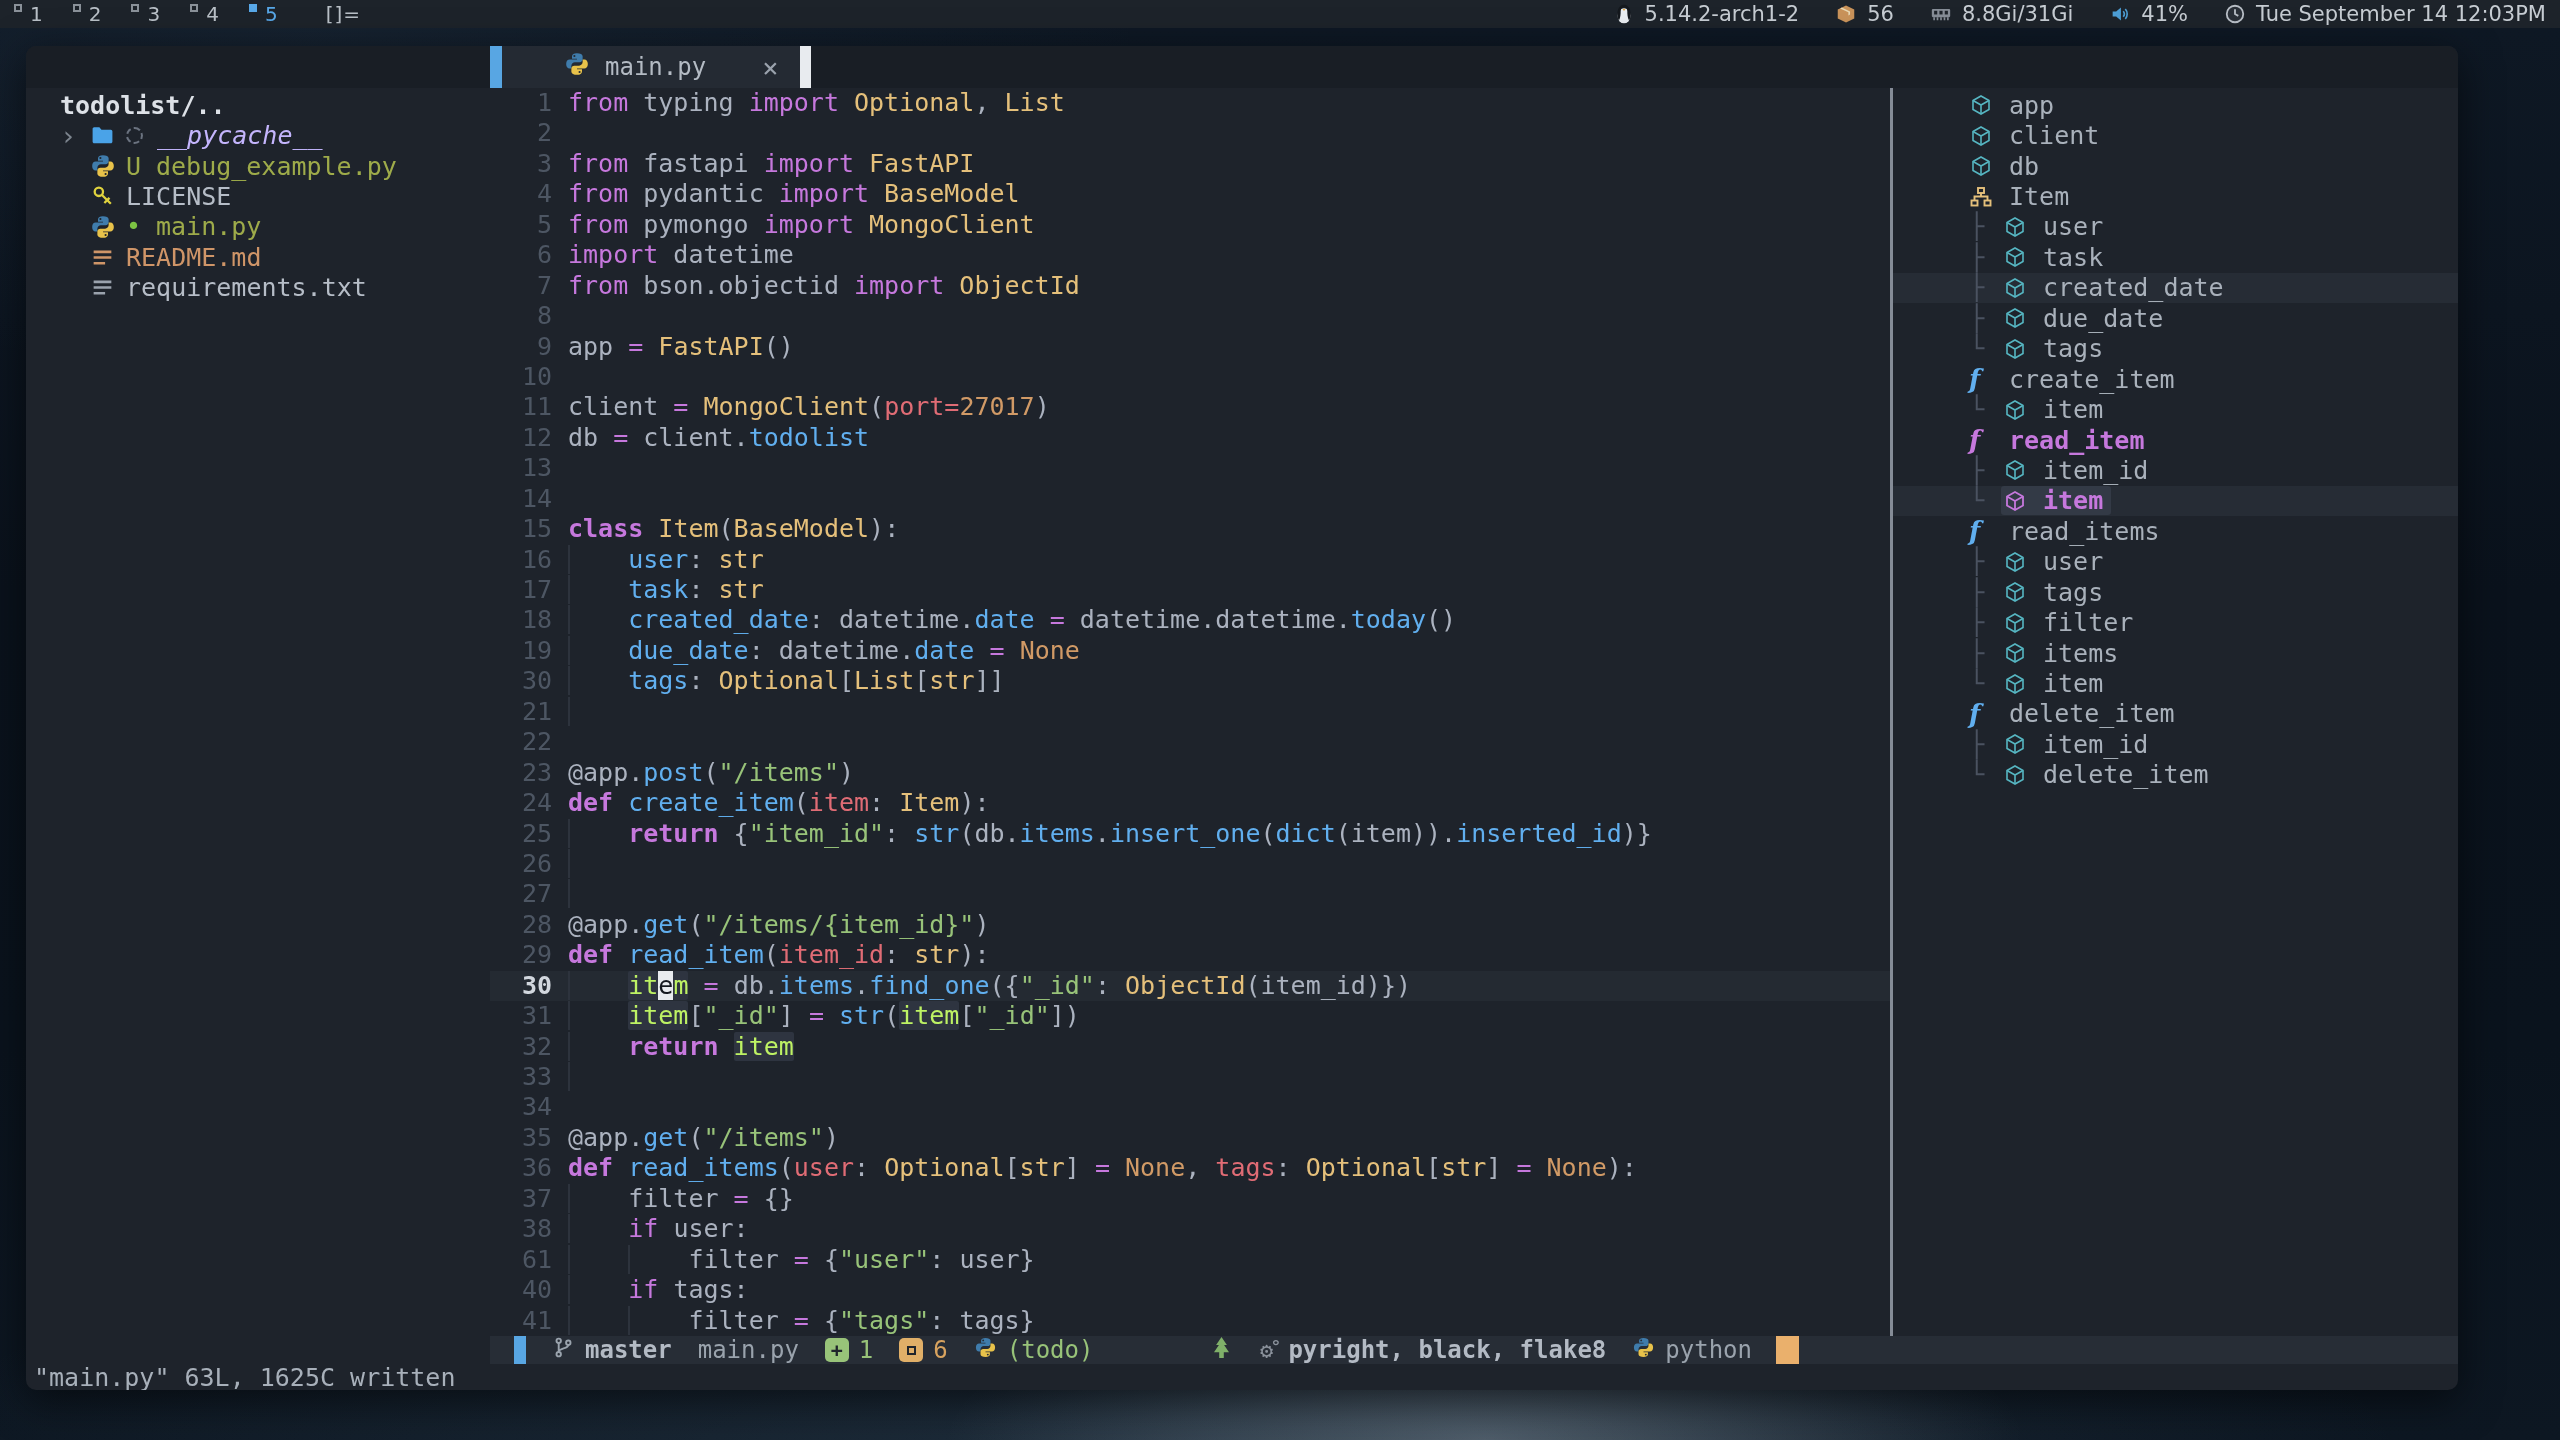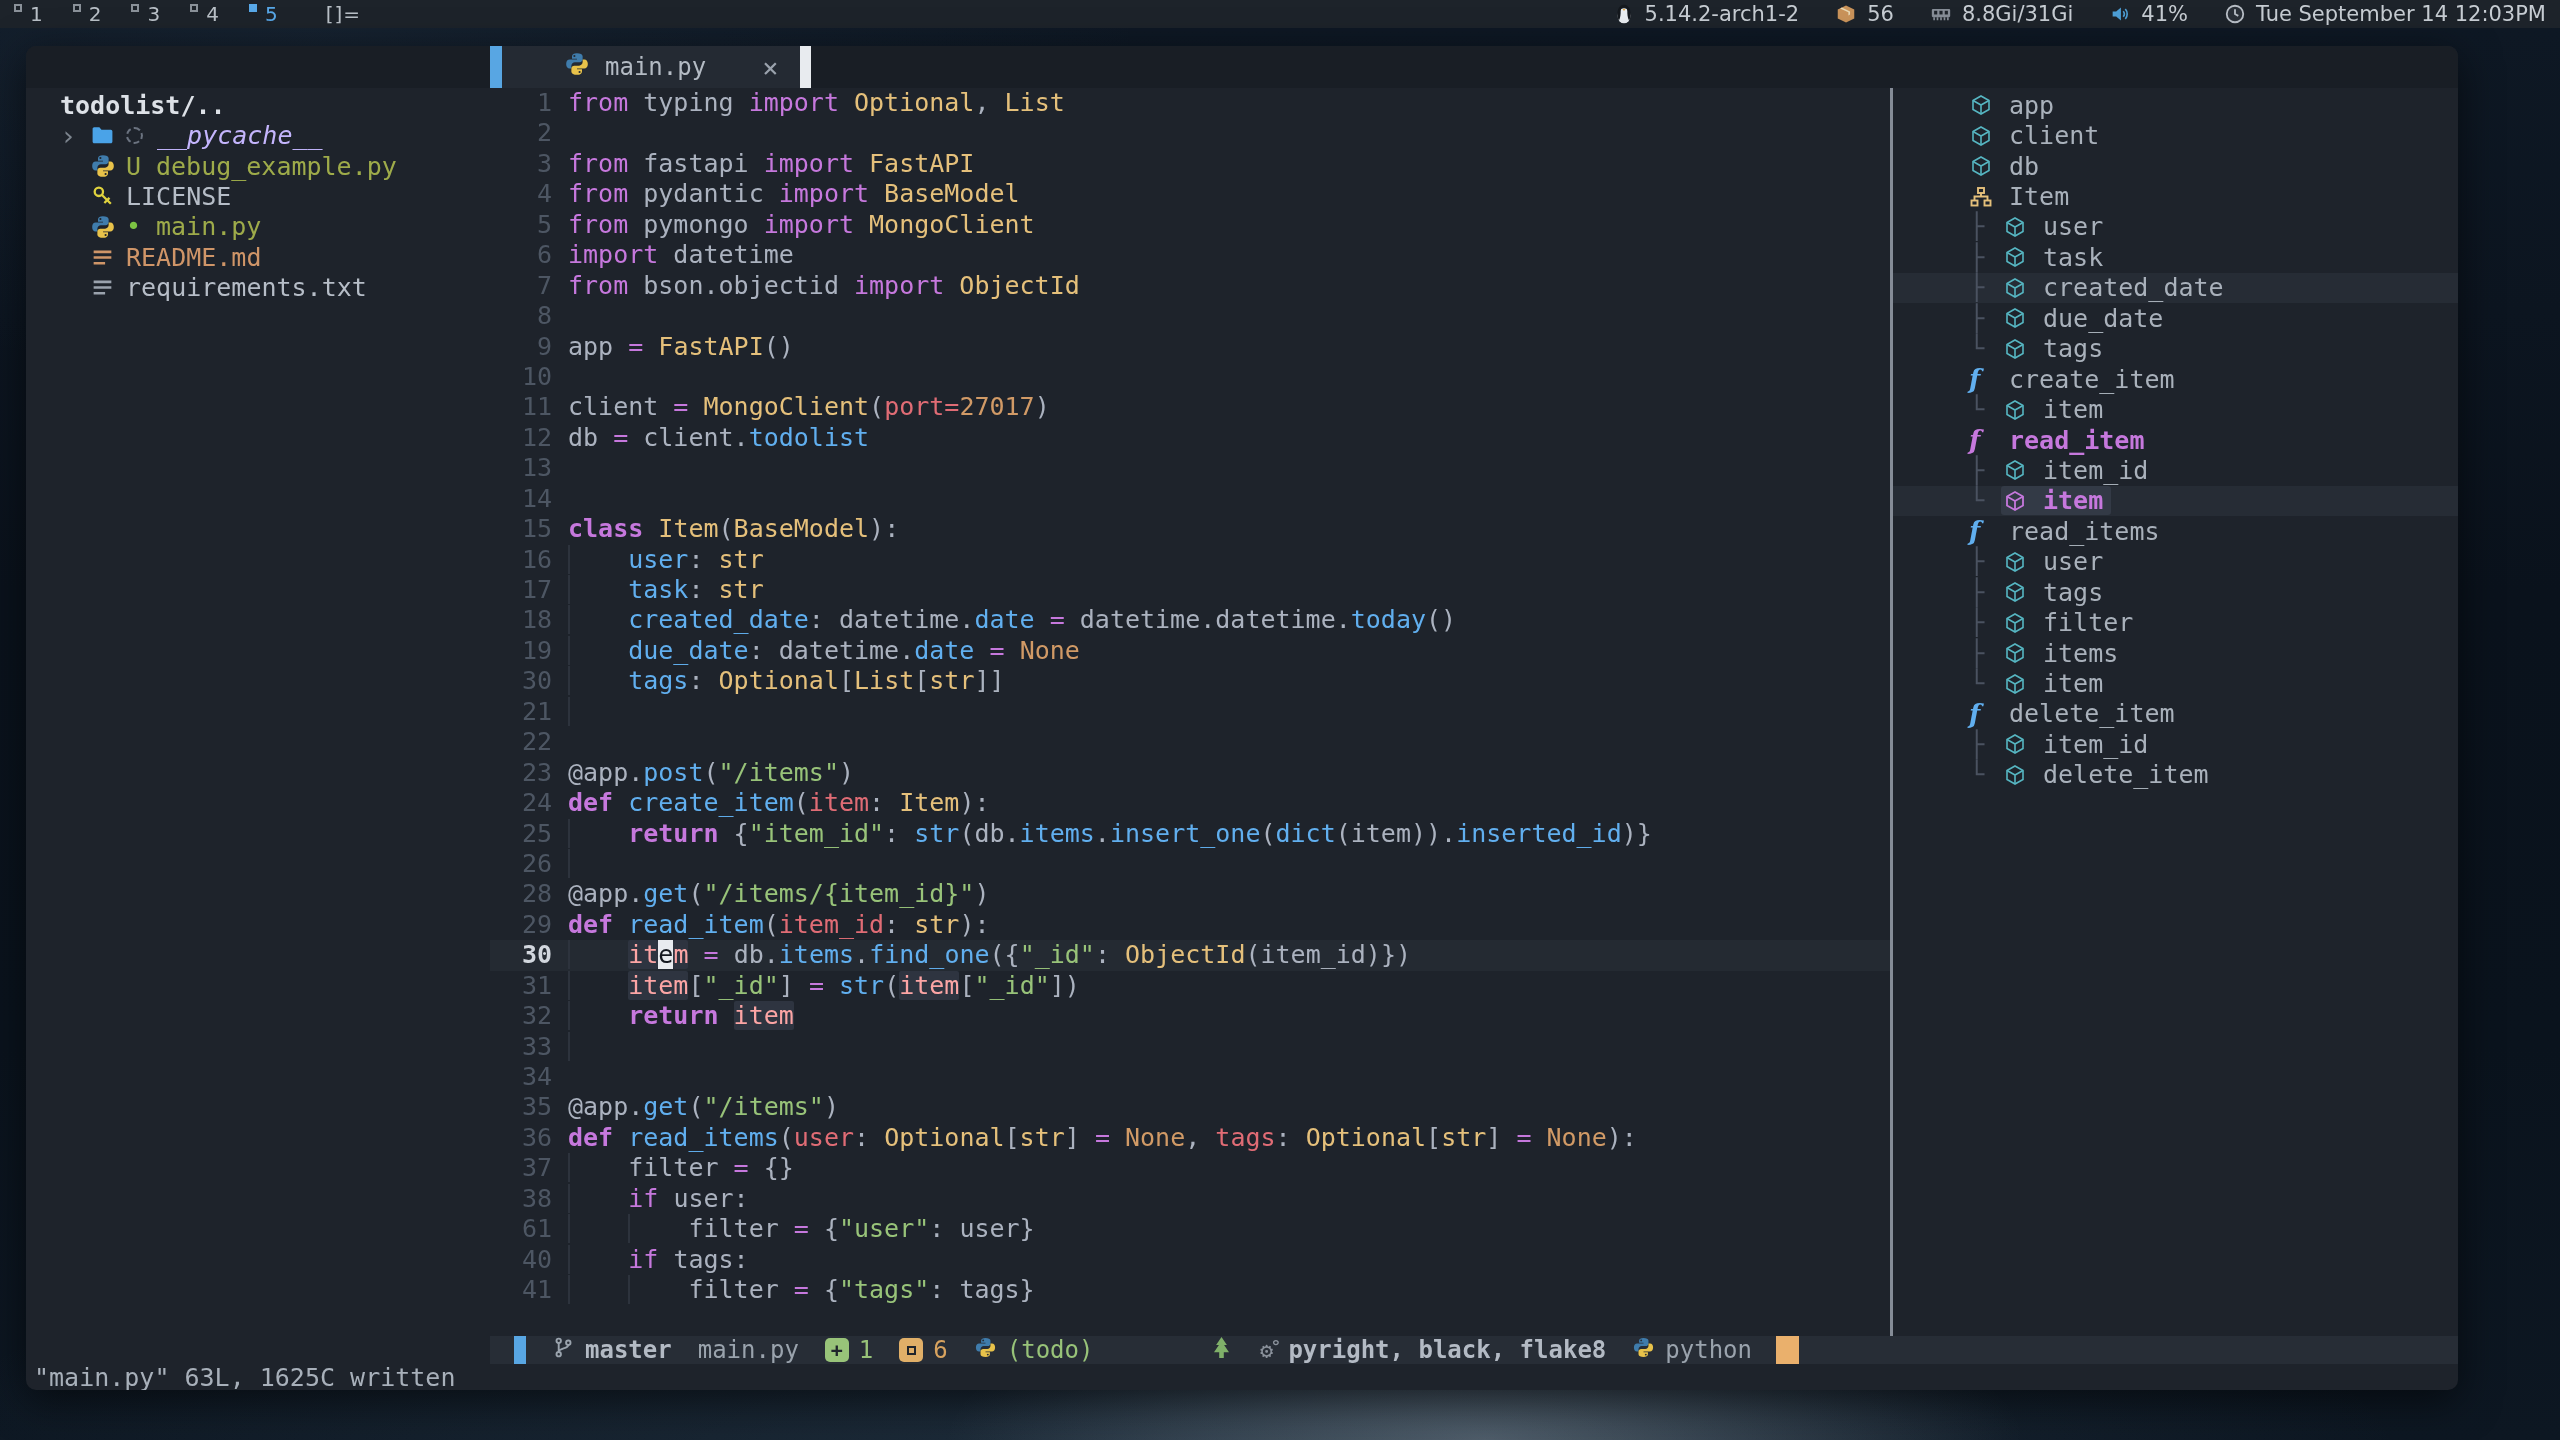--- a/index.html
+++ b/index.html
@@ -68,21 +68,21 @@
   .cl { display:flex; height:30.44px; line-height:30.44px; font-size:25px; white-space:pre; }
   .cl.cursorline { background:#242a32; }
   .cl.cursorline .ln { color:#d2d7de; font-weight:bold; }
   .ln { width:78px; text-align:right; padding-right:16px; color:#4d5663;
         flex:none; user-select:none; }
   .ct { flex:1; }
   .tk-d{color:#abb2bf} .tk-k{color:#c678dd} .tk-K{color:#c678dd;font-weight:bold}
   .tk-t{color:#e5c07b} .tk-f{color:#61afef} .tk-s{color:#98c379} .tk-n{color:#d19a66}
   .tk-p{color:#e06c75} .tk-o{color:#c678dd} .tk-r{color:#e06c75}
   .tk-g{box-shadow:inset 2px 0 0 #2d333d}
-  .tk-w{color:#fca5a5;background:#2e3440;border-radius:2px}
+  .tk-w{color:#bef264;background:#2e3440;border-radius:2px}
   .tk-c{background:#e8ebef;color:#14181f}
 
   
   .tg-row { height:30.44px; display:flex; align-items:center; font-size:25px;
             color:#a9b1bb; padding-left:76px; white-space:pre; cursor:pointer; }
   .tg-row.curline { background:#262c35; }
   .tg-conn { color:#4a5260; width:34px; flex:none; }
   .tg-ico { width:40px; display:flex; align-items:center; flex:none; }
   .tg-fn { font-family:"DejaVu Serif", serif; font-style:italic; font-weight:bold;
            color:#61afef; font-size:26px; }
@@ -258,20 +258,21 @@
           <div class="cl"><span class="ln">17</span><span class="ct"><span class="tk-g"> </span><span class="tk-d">   </span><span class="tk-f">task</span><span class="tk-d">: </span><span class="tk-t">str</span></span></div>
           <div class="cl"><span class="ln">18</span><span class="ct"><span class="tk-g"> </span><span class="tk-d">   </span><span class="tk-f">created_date</span><span class="tk-d">: datetime.</span><span class="tk-f">date</span><span class="tk-d"> </span><span class="tk-o">=</span><span class="tk-d"> datetime.datetime.</span><span class="tk-f">today</span><span class="tk-d">()</span></span></div>
           <div class="cl"><span class="ln">19</span><span class="ct"><span class="tk-g"> </span><span class="tk-d">   </span><span class="tk-f">due_date</span><span class="tk-d">: datetime.</span><span class="tk-f">date</span><span class="tk-d"> </span><span class="tk-o">=</span><span class="tk-d"> </span><span class="tk-n">None</span></span></div>
           <div class="cl"><span class="ln">30</span><span class="ct"><span class="tk-g"> </span><span class="tk-d">   </span><span class="tk-f">tags</span><span class="tk-d">: </span><span class="tk-t">Optional</span><span class="tk-d">[</span><span class="tk-t">List</span><span class="tk-d">[</span><span class="tk-t">str</span><span class="tk-d">]]</span></span></div>
           <div class="cl"><span class="ln">21</span><span class="ct"><span class="tk-g"> </span></span></div>
           <div class="cl"><span class="ln">22</span><span class="ct"></span></div>
           <div class="cl"><span class="ln">23</span><span class="ct"><span class="tk-d">@app.</span><span class="tk-f">post</span><span class="tk-d">(</span><span class="tk-s">"/items"</span><span class="tk-d">)</span></span></div>
           <div class="cl"><span class="ln">24</span><span class="ct"><span class="tk-K">def</span><span class="tk-d"> </span><span class="tk-f">create_item</span><span class="tk-d">(</span><span class="tk-p">item</span><span class="tk-d">: </span><span class="tk-t">Item</span><span class="tk-d">):</span></span></div>
           <div class="cl"><span class="ln">25</span><span class="ct"><span class="tk-g"> </span><span class="tk-d">   </span><span class="tk-K">return</span><span class="tk-d"> {</span><span class="tk-s">"item_id"</span><span class="tk-d">: </span><span class="tk-f">str</span><span class="tk-d">(db.</span><span class="tk-f">items</span><span class="tk-d">.</span><span class="tk-f">insert_one</span><span class="tk-d">(</span><span class="tk-f">dict</span><span class="tk-d">(item)).</span><span class="tk-f">inserted_id</span><span class="tk-d">)}</span></span></div>
           <div class="cl"><span class="ln">26</span><span class="ct"><span class="tk-g"> </span></span></div>
+          <div class="cl"><span class="ln">27</span><span class="ct"><span class="tk-g"> </span></span></div>
           <div class="cl"><span class="ln">28</span><span class="ct"><span class="tk-d">@app.</span><span class="tk-f">get</span><span class="tk-d">(</span><span class="tk-s">"/items/{item_id}"</span><span class="tk-d">)</span></span></div>
           <div class="cl"><span class="ln">29</span><span class="ct"><span class="tk-K">def</span><span class="tk-d"> </span><span class="tk-f">read_item</span><span class="tk-d">(</span><span class="tk-p">item_id</span><span class="tk-d">: </span><span class="tk-t">str</span><span class="tk-d">):</span></span></div>
           <div class="cl cursorline"><span class="ln">30</span><span class="ct"><span class="tk-g"> </span><span class="tk-d">   </span><span class="tk-w">it</span><span class="tk-c">e</span><span class="tk-w">m</span><span class="tk-d"> </span><span class="tk-o">=</span><span class="tk-d"> db.</span><span class="tk-f">items</span><span class="tk-d">.</span><span class="tk-f">find_one</span><span class="tk-d">({</span><span class="tk-s">"_id"</span><span class="tk-d">: </span><span class="tk-t">ObjectId</span><span class="tk-d">(item_id)})</span></span></div>
           <div class="cl"><span class="ln">31</span><span class="ct"><span class="tk-g"> </span><span class="tk-d">   </span><span class="tk-w">item</span><span class="tk-d">[</span><span class="tk-s">"_id"</span><span class="tk-d">] </span><span class="tk-o">=</span><span class="tk-d"> </span><span class="tk-f">str</span><span class="tk-d">(</span><span class="tk-w">item</span><span class="tk-d">[</span><span class="tk-s">"_id"</span><span class="tk-d">])</span></span></div>
           <div class="cl"><span class="ln">32</span><span class="ct"><span class="tk-g"> </span><span class="tk-d">   </span><span class="tk-K">return</span><span class="tk-d"> </span><span class="tk-w">item</span></span></div>
           <div class="cl"><span class="ln">33</span><span class="ct"><span class="tk-g"> </span></span></div>
           <div class="cl"><span class="ln">34</span><span class="ct"></span></div>
           <div class="cl"><span class="ln">35</span><span class="ct"><span class="tk-d">@app.</span><span class="tk-f">get</span><span class="tk-d">(</span><span class="tk-s">"/items"</span><span class="tk-d">)</span></span></div>
           <div class="cl"><span class="ln">36</span><span class="ct"><span class="tk-K">def</span><span class="tk-d"> </span><span class="tk-f">read_items</span><span class="tk-d">(</span><span class="tk-p">user</span><span class="tk-d">: </span><span class="tk-t">Optional</span><span class="tk-d">[</span><span class="tk-t">str</span><span class="tk-d">] </span><span class="tk-o">=</span><span class="tk-d"> </span><span class="tk-n">None</span><span class="tk-d">, </span><span class="tk-p">tags</span><span class="tk-d">: </span><span class="tk-t">Optional</span><span class="tk-d">[</span><span class="tk-t">str</span><span class="tk-d">] </span><span class="tk-o">=</span><span class="tk-d"> </span><span class="tk-n">None</span><span class="tk-d">):</span></span></div>
           <div class="cl"><span class="ln">37</span><span class="ct"><span class="tk-g"> </span><span class="tk-d">   filter </span><span class="tk-o">=</span><span class="tk-d"> {}</span></span></div>

